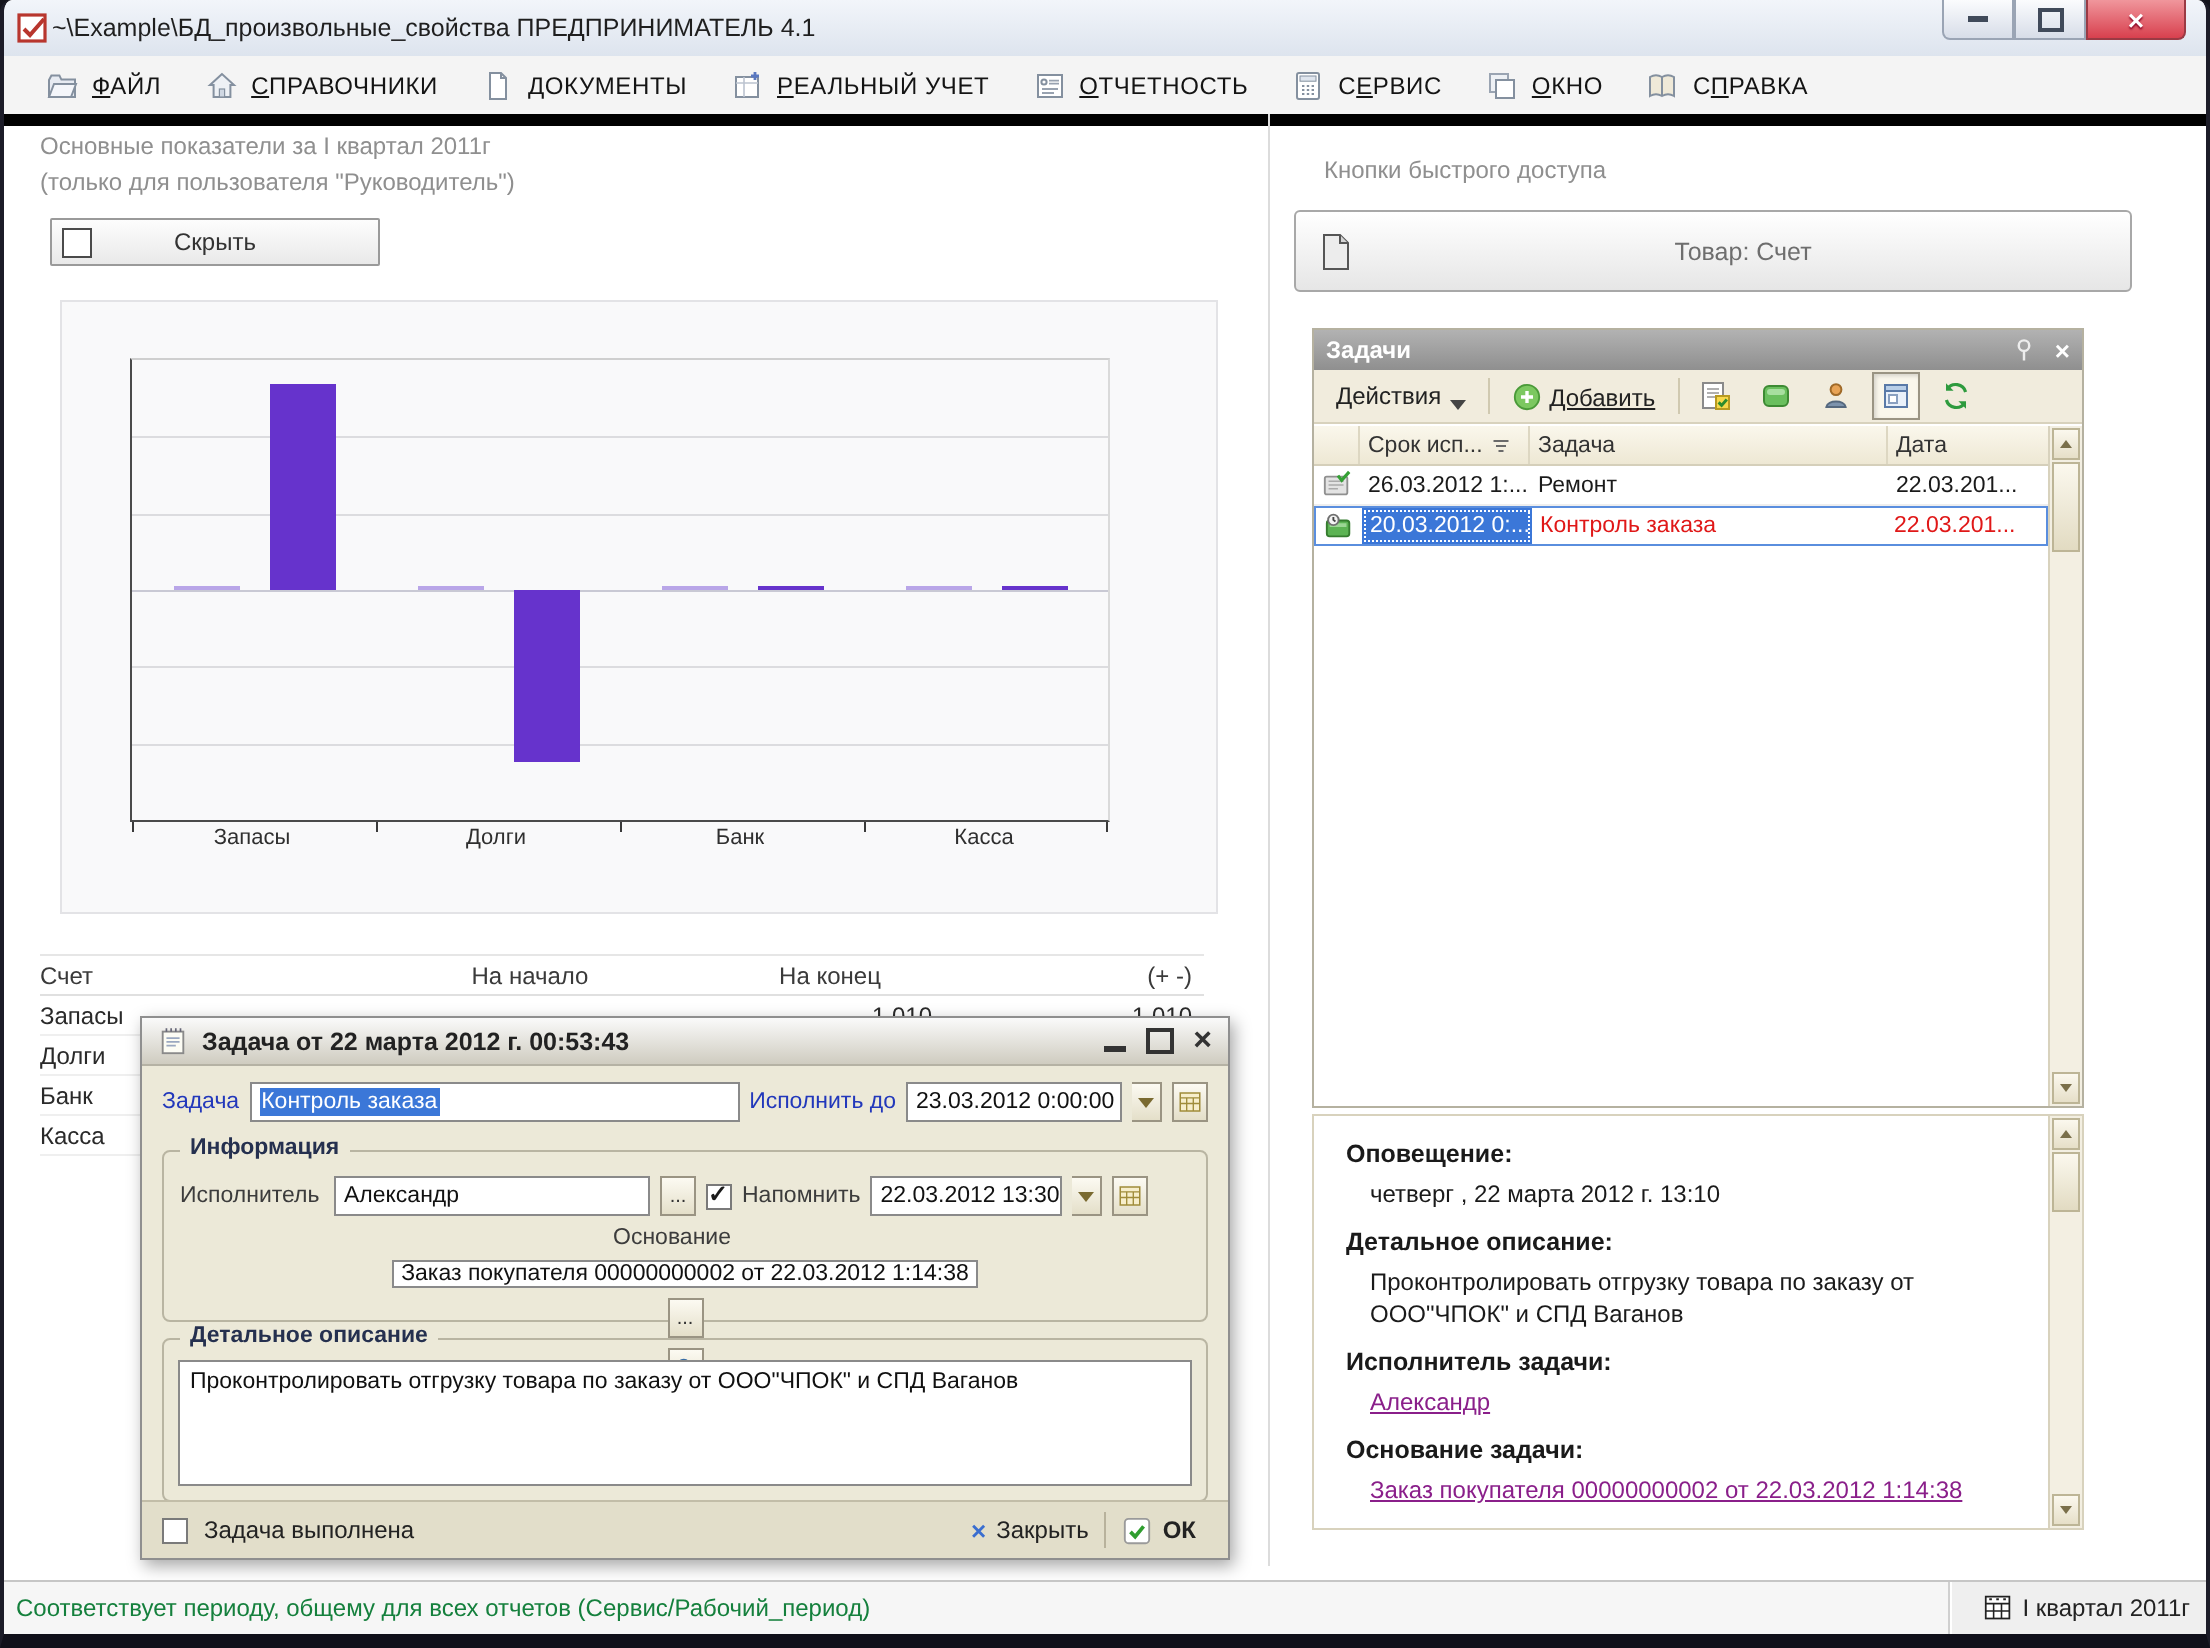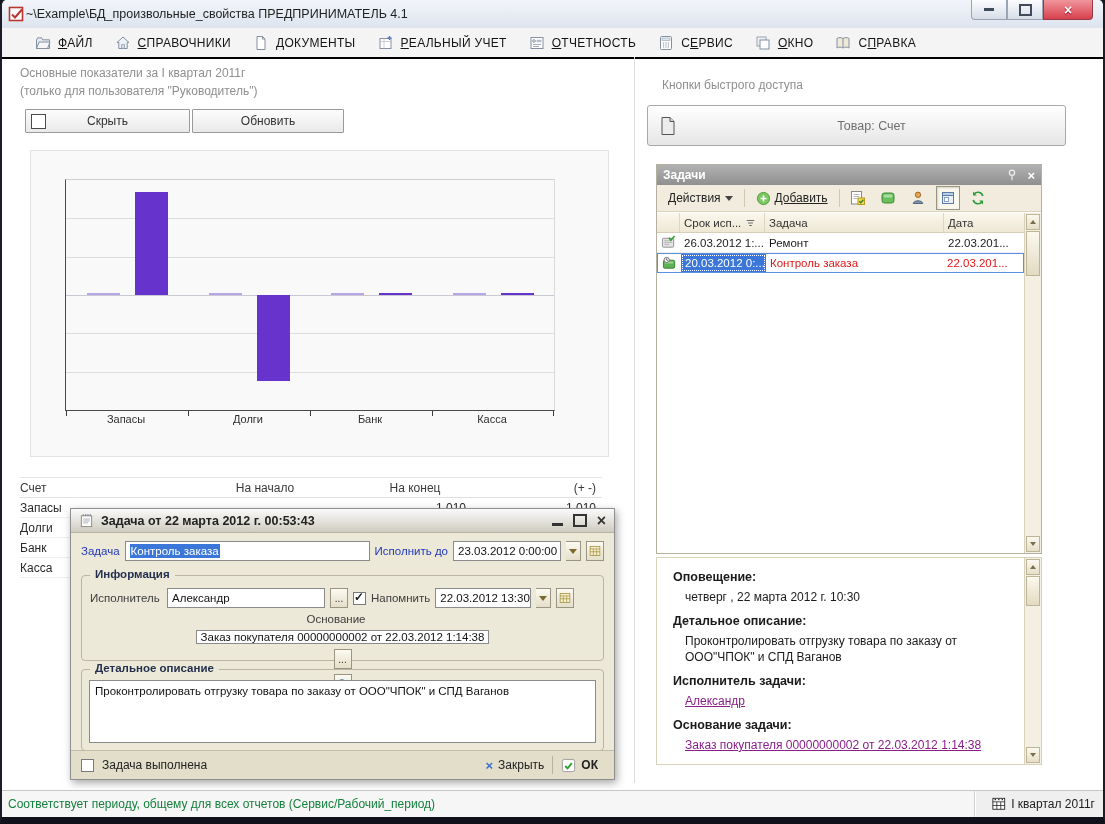--- a/index.html
+++ b/index.html
@@ -15,21 +15,21 @@
   .win-btns{position:absolute;right:10px;top:0;display:flex;}
   .win-btn{width:34px;height:19px;border:1px solid #9aa4b4;border-top:none;
            background:linear-gradient(#fbfcfe,#d7dde8);display:flex;align-items:center;justify-content:center;}
   .win-btn.min{border-radius:0 0 0 4px;}
   .win-btn.close{width:48px;background:linear-gradient(#f0969c,#d8404e);border-radius:0 0 4px 0;border-color:#9a3a44;}
   .win-btn .bar{width:10px;height:3px;background:#404a5a;}
   .win-btn .box{width:9px;height:8px;border:2px solid #404a5a;}
   .win-btn.close span{color:#fff;font-weight:bold;font-size:14px;line-height:1;text-shadow:0 1px 1px #802;}
   
   .menubar{position:absolute;left:0;top:28px;right:0;height:29px;background:#f4f4f4;
-           border-bottom:2px solid #000000;display:flex;align-items:center;padding-left:22px;}
+           border-bottom:6px solid #000000;display:flex;align-items:center;padding-left:10px;}
   .menu-item{display:flex;align-items:center;gap:7px;padding:0 11px;height:100%;cursor:default;
              font-size:12px;color:#141414;letter-spacing:.3px;}
   .menu-item .u{text-decoration:underline;}
   .micon{width:16px;height:16px;flex:none;}
   
   .pane-sep{position:absolute;left:632px;top:57px;bottom:34px;width:1px;background:#dcdcdc;}
   .grey-note{font-size:12px;color:#8f8f8f;line-height:18px;}
   .btn{box-sizing:border-box;border:1px solid #9a9a9a;border-radius:1px;
        background:linear-gradient(#fdfdfd,#e9e9e9);font-size:12px;color:#333;
        display:flex;align-items:center;justify-content:center;cursor:default;}
@@ -96,21 +96,21 @@
              display:flex;align-items:center;}
   .quick-btn .lbl{flex:1;text-align:center;font-size:12.5px;color:#6e6e6e;}
   .tasks-panel{position:absolute;left:654px;top:164px;width:386px;height:390px;background:#fff;
                border:1px solid #b5b1a0;box-sizing:border-box;}
   .tp-header{position:absolute;left:0;top:0;right:0;height:20px;
              background:linear-gradient(#b2b2b2,#8f8f8f);display:flex;align-items:center;
              padding:0 6px;box-sizing:border-box;}
   .tp-header .t{flex:1;font-size:12px;font-weight:bold;color:#fff;}
   .tp-toolbar{position:absolute;left:0;top:20px;right:0;height:27px;background:#f1ecdd;
               border-bottom:1px solid #d8d2bd;display:flex;align-items:center;padding:0 6px;gap:6px;box-sizing:border-box;}
-  .tb-item{display:flex;align-items:center;gap:4px;font-size:12px;color:#222;padding:2px 4px;border:1px solid transparent;}
+  .tb-item{display:flex;align-items:flex-end;gap:4px;font-size:12px;color:#222;padding:2px 4px;border:1px solid transparent;}
   .tb-sep{width:1px;height:18px;background:#d0c9b0;}
   .tb-icon{width:22px;height:22px;display:flex;align-items:center;justify-content:center;border:1px solid transparent;}
   .tb-icon.pressed{border:1px solid #9a9483;background:#faf7ec;box-shadow:inset 1px 1px 2px rgba(0,0,0,.15);}
   .tgrid-head{position:absolute;left:0;top:48px;right:17px;height:20px;background:linear-gradient(#faf7ec,#eee8d4);
               border-bottom:1px solid #d5cfba;display:grid;grid-template-columns:23px 85px 1fr 80px;
               align-items:center;font-size:11.5px;color:#333;box-sizing:border-box;}
   .tgrid-head>div{border-right:1px solid #ddd7c2;height:100%;display:flex;align-items:center;padding:0 4px;box-sizing:border-box;gap:4px;overflow:hidden;}
   .trow{position:absolute;left:0;right:17px;height:20px;display:grid;grid-template-columns:23px 85px 1fr 80px;
         align-items:center;font-size:11.5px;color:#1a1a1a;border-bottom:1px solid #eee;box-sizing:border-box;}
   .trow>div{padding:0 4px;white-space:nowrap;overflow:hidden;height:100%;display:flex;align-items:center;box-sizing:border-box;}
@@ -230,23 +230,20 @@
   <div class="pane-sep"></div>
 
   <div class="abs grey-note" style="left:18px;top:64px;">
     <div>Основные показатели за I квартал 2011г</div>
     <div>(только для пользователя "Руководитель")</div>
   </div>
 
   <div class="btn abs" style="left:23px;top:109px;width:165px;height:24px;">
     <span class="mini-cb"></span>
     <span>Скрыть</span>
-  </div>
-  <div class="btn abs" style="left:190px;top:109px;width:152px;height:24px;">
-    <span>Обновить</span>
   </div>
 
   <div class="chart-box">
     <div id="chart-plot">
         <div class="gridline" style="top: 38.3333px;"></div>
         <div class="gridline" style="top: 76.6667px;"></div>
         <div class="gridline zero" style="top: 115px;"></div>
         <div class="gridline" style="top: 153.333px;"></div>
         <div class="gridline" style="top: 191.667px;"></div>
         <div class="bar" style="left: 20.5px; width: 33px; height: 2px; top: 113px; background: rgb(185, 166, 232);"></div>
@@ -424,21 +421,21 @@
       <div class="sb-thumb" style="top:18px;height:45px"></div>
       <div class="sb-btn" style="bottom:1px">
           <div class="tri-dn-s"></div>
         </div>
     </div>
   </div>
 
   <div class="detail">
     <div class="detail-inner">
       <div class="d-head" style="margin-top:0">Оповещение:</div>
-      <div class="d-body">четверг , 22 марта 2012 г. 10:30</div>
+      <div class="d-body">четверг , 22 марта 2012 г. 13:10</div>
       <div class="d-head">Детальное описание:</div>
       <div class="d-body">Проконтролировать отгрузку товара по заказу от ООО"ЧПОК" и СПД Ваганов</div>
       <div class="d-head">Исполнитель задачи:</div>
       <a class="d-link">Александр</a>
       <div class="d-head">Основание задачи:</div>
       <a class="d-link">Заказ покупателя 00000000002 от 22.03.2012 1:14:38</a>
     </div>
     <div class="vscroll" style="right:0;top:0;bottom:0;">
       <div class="sb-btn" style="top:1px">
           <div class="tri-up-s"></div>

